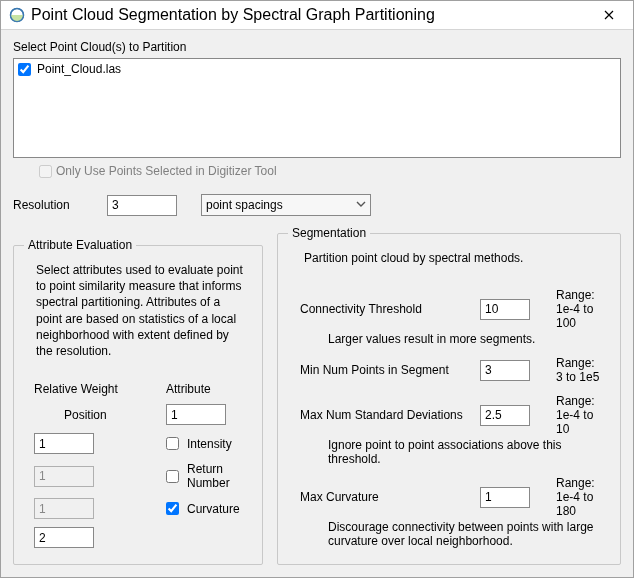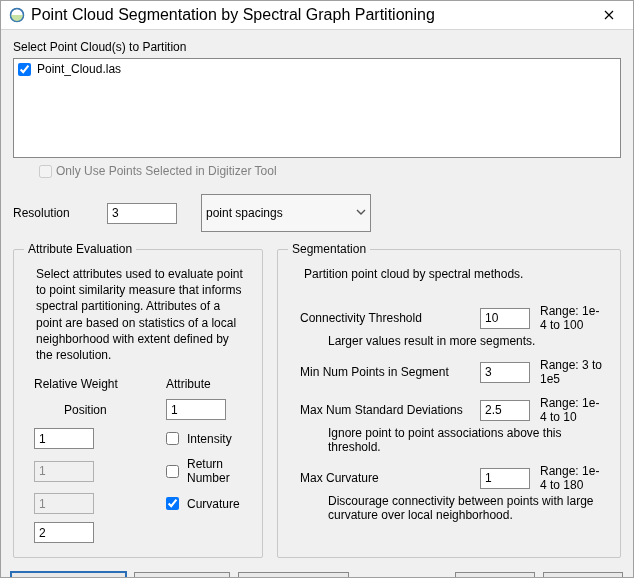--- a/index.html
+++ b/index.html
@@ -53,53 +53,53 @@
     background: #fff;
     padding: 2px 4px;
     height: 21px;
     font-family: inherit;
     font-size: 12px;
   }
   .txt.dis { background: #f0f0f0; color: #888; border-color: #b0b0b0; }
   .select {
     border: 1px solid #888;
     background: #f7f7f7;
-    padding: 18px 4px;
+    padding: 10px 4px;
     height: 21px;
     width: 170px;
     font-family: inherit;
     font-size: 12px;
     display: flex; align-items: center; justify-content: space-between;
   }
   .select .chev { margin-left: auto; color: #555; }
   fieldset {
     border: 1px solid #c8c8c8;
     border-radius: 2px;
     padding: 6px 10px 10px 10px;
     margin: 0;
   }
   legend { padding: 0 4px; }
   .twocol { display: flex; gap: 14px; }
-  .left { flex: 0 0 250px; display: flex; flex-direction: column; gap: 2px; }
+  .left { flex: 0 0 250px; display: flex; flex-direction: column; gap: 11px; margin-top: 12px; }
   .right { flex: 1; }
   .desc { margin: 4px 6px 8px 12px; line-height: 1.35; }
   .attr-grid {
     display: grid;
     grid-template-columns: 120px 80px;
     column-gap: 12px;
     row-gap: 8px;
     align-items: center;
     padding: 4px 4px 4px 10px;
   }
   .hdr { }
   .attr-label { display: flex; align-items: center; gap: 4px; }
   .seg-params { padding: 4px 6px 0 12px; }
   .seg-row { display: flex; align-items: center; gap: 10px; margin: 10px 0 2px 0; }
   .seg-row .plabel { width: 170px; }
-  .seg-row .range { flex: 1; }
+  .seg-row .range { flex: 1; margin-left: 16px; }
   .hint { margin: 2px 0 6px 28px; }
   .footer {
     display: flex;
     align-items: center;
     padding: 8px 10px 10px 10px;
     gap: 8px;
   }
   .btn {
     border: 1px solid #888;
     background: #e9e9e9;

